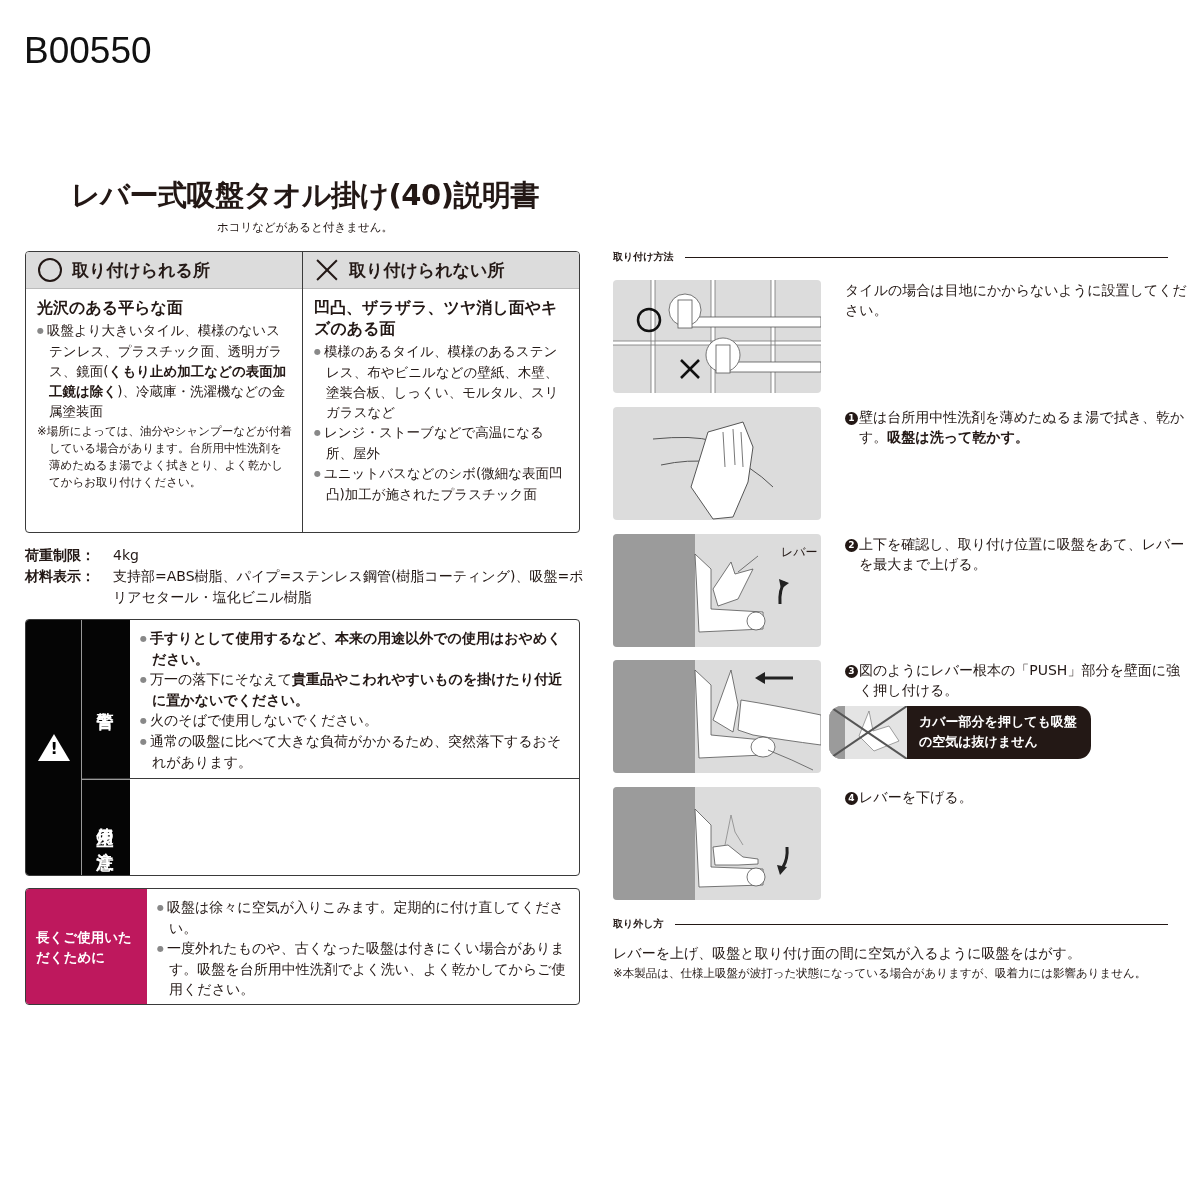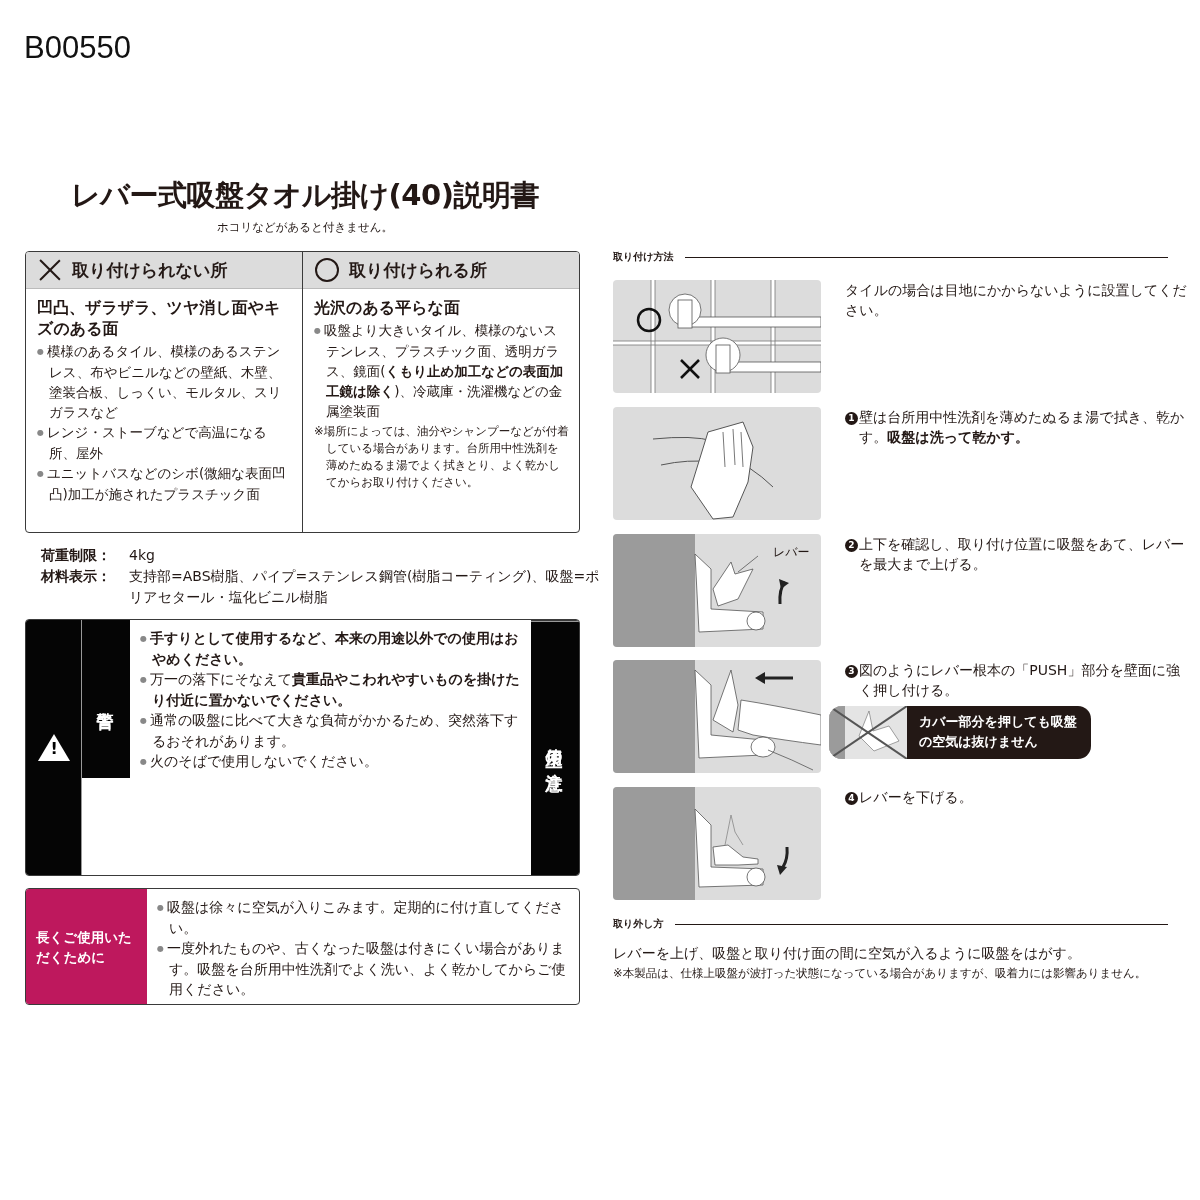--- a/index.html
+++ b/index.html
@@ -1,19 +1,19 @@
 <!DOCTYPE html>
 <html><head>
 <meta charset="utf-8">
 <style>
   * { box-sizing: border-box; margin: 0; padding: 0; }
   html, body { width: 1200px; height: 1200px; background: #ffffff; }
   body { position: relative; font-family: "DejaVu Sans", "Liberation Sans", sans-serif; color: #231815; overflow: hidden; }
 
-  .code { position: absolute; left: 24px; top: 30px; font-family: "Liberation Sans", sans-serif; font-size: 31px; color: #111; letter-spacing: 0px; }
+  .code { position: absolute; left: 24px; top: 30px; font-family: "Liberation Sans", sans-serif; font-size: 37px; color: #111; letter-spacing: 0px; }
 
   .title { position: absolute; left: 0; width: 610px; top: 176px; text-align: center; font-size: 29px; font-weight: bold; letter-spacing: -0.5px; color: #231815; }
   .subtitle { position: absolute; left: 0; width: 610px; top: 220px; text-align: center; font-size: 11.5px; color: #231815; }
 
   
   .cmp { position: absolute; left: 25px; top: 251px; width: 555px; height: 282px; border: 1.5px solid #3a3a3a; border-radius: 4px; display: flex; overflow: hidden; }
   .cmp-col { flex: 1; display: flex; flex-direction: column; }
   .cmp-col + .cmp-col { border-left: 1.5px solid #3a3a3a; }
   .cmp-head { height: 37px; background: #dcdcdc; display: flex; align-items: center; padding-left: 12px; font-size: 17px; font-weight: bold; border-bottom: 1px solid #bbb; }
   .cmp-head .mark { display: inline-block; width: 24px; height: 24px; margin-right: 10px; position: relative; }
@@ -22,31 +22,31 @@
   .mark-cross::before { transform: rotate(45deg); }
   .mark-cross::after { transform: rotate(-45deg); }
   .cmp-body { padding: 8px 10px 0 11px; }
   .cmp-sub { font-size: 16px; font-weight: bold; line-height: 21px; margin-bottom: 2px; }
   .cmp-text { font-size: 13.5px; line-height: 20px; }
   .bullet { padding-left: 12px; text-indent: -12px; }
   .bullet::before { content: "●"; font-size: 8px; color: #888; vertical-align: 2px; margin-right: 3px; }
   .note-small { font-size: 11.5px; line-height: 17px; padding-left: 12px; text-indent: -12px; margin-top: 2px; }
   .b { font-weight: bold; }
 
-  .spec { position: absolute; left: 25px; top: 545px; font-size: 14px; line-height: 21px; margin-left: 16px; }
+  .spec { position: absolute; left: 25px; top: 545px; font-size: 14px; line-height: 21px; }
   .spec-row { display: flex; }
   .spec-label { font-weight: bold; width: 88px; }
   .spec-val { width: 480px; }
 
   
   .warn { position: absolute; left: 25px; top: 619px; width: 555px; height: 257px; border: 1.5px solid #3a3a3a; border-radius: 4px; display: flex; overflow: hidden; }
   .warn-icon-col { width: 56px; background: #050505; display: flex; align-items: center; justify-content: center; border-right: 1px solid #999; }
   .tri { width: 0; height: 0; border-left: 16px solid transparent; border-right: 16px solid transparent; border-bottom: 27px solid #fff; position: relative; }
   .tri span { position: absolute; left: -3px; top: 7px; color: #000; font-weight: bold; font-size: 16px; line-height: 16px; }
-  .warn-rows { flex: 1; display: flex; flex-direction: row; }
+  .warn-rows { flex: 1; display: flex; flex-direction: column; }
   .warn-row { display: flex; }
   .warn-row + .warn-row { border-top: 1.5px solid #3a3a3a; }
   .warn-label { width: 48px; background: #050505; color: #fff; font-weight: bold; font-size: 17px; display: flex; align-items: center; justify-content: center; writing-mode: vertical-rl; letter-spacing: 1px; border-top: 1px solid #999; }
   .warn-row:first-child .warn-label { border-top: none; }
   .warn-body { flex: 1; padding: 8px 10px 6px 10px; font-size: 14px; line-height: 20px; }
   .warn-row.r1 { height: 158px; }
   .warn-row.r2 { flex: 1; }
 
   .long { position: absolute; left: 25px; top: 888px; width: 555px; height: 117px; border: 1.5px solid #3a3a3a; border-radius: 4px; display: flex; overflow: hidden; }
   .long-label { width: 121px; background: #be185d; color: #fff; font-weight: bold; font-size: 13.5px; line-height: 20px; display: flex; align-items: center; padding-left: 10px; }
@@ -72,39 +72,39 @@
 </head>
 <body>
 
 <div class="code">B00550</div>
 <h1 class="title">レバー式吸盤タオル掛け(40)説明書</h1>
 <div class="subtitle">ホコリなどがあると付きません。</div>
 
 <div class="cmp">
   <div class="cmp-col">
     <div class="cmp-head">
+      <span class="mark mark-circle"></span>
+      <span>取り付けられる所</span>
+    </div>
+    <div class="cmp-body">
+      <div class="cmp-sub">光沢のある平らな面</div>
+      <div class="cmp-text bullet"><span>吸盤より大きいタイル、模様のないステンレス、プラスチック面、透明ガラス、鏡面(</span><span class="b">くもり止め加工などの表面加工鏡は除く</span><span>)、冷蔵庫・洗濯機などの金属塗装面</span></div>
+      <div class="note-small">※場所によっては、油分やシャンプーなどが付着している場合があります。台所用中性洗剤を薄めたぬるま湯でよく拭きとり、よく乾かしてからお取り付けください。</div>
+    </div>
+  </div>
+  <div class="cmp-col">
+    <div class="cmp-head">
       <span class="mark mark-cross"></span>
       <span>取り付けられない所</span>
     </div>
     <div class="cmp-body">
       <div class="cmp-sub">凹凸、ザラザラ、ツヤ消し面やキズのある面</div>
       <div class="cmp-text bullet">模様のあるタイル、模様のあるステンレス、布やビニルなどの壁紙、木壁、塗装合板、しっくい、モルタル、スリガラスなど</div>
       <div class="cmp-text bullet">レンジ・ストーブなどで高温になる所、屋外</div>
       <div class="cmp-text bullet">ユニットバスなどのシボ(微細な表面凹凸)加工が施されたプラスチック面</div>
-    </div>
-  </div>
-  <div class="cmp-col">
-    <div class="cmp-head">
-      <span class="mark mark-circle"></span>
-      <span>取り付けられる所</span>
-    </div>
-    <div class="cmp-body">
-      <div class="cmp-sub">光沢のある平らな面</div>
-      <div class="cmp-text bullet"><span>吸盤より大きいタイル、模様のないステンレス、プラスチック面、透明ガラス、鏡面(</span><span class="b">くもり止め加工などの表面加工鏡は除く</span><span>)、冷蔵庫・洗濯機などの金属塗装面</span></div>
-      <div class="note-small">※場所によっては、油分やシャンプーなどが付着している場合があります。台所用中性洗剤を薄めたぬるま湯でよく拭きとり、よく乾かしてからお取り付けください。</div>
     </div>
   </div>
 </div>
 
 <div class="spec">
   <div class="spec-row">
     <span class="spec-label">荷重制限：</span>
     <span class="spec-val">4kg</span>
   </div>
   <div class="spec-row">
@@ -118,22 +118,22 @@
     <div class="tri">
         <span>!</span>
       </div>
   </div>
   <div class="warn-rows">
     <div class="warn-row r1">
       <div class="warn-label">警告</div>
       <div class="warn-body">
         <div class="bullet b">手すりとして使用するなど、本来の用途以外での使用はおやめください。</div>
         <div class="bullet"><span>万一の落下にそなえて</span><span class="b">貴重品やこわれやすいものを掛けたり付近に置かないでください。</span></div>
+        <div class="bullet">火のそばで使用しないでください。</div>
         <div class="bullet">通常の吸盤に比べて大きな負荷がかかるため、突然落下するおそれがあります。</div>
-        <div class="bullet">火のそばで使用しないでください。</div>
       </div>
     </div>
     <div class="warn-row r2">
       <div class="warn-label">使用上の注意</div>
     </div>
   </div>
 </div>
 
 <div class="long">
   <div class="long-label">
@@ -202,21 +202,21 @@
   <div class="illus">
     <svg width="208" height="113" viewBox="0 0 208 113">
       <rect x="0" y="0" width="82" height="113" fill="#9b9b9b"></rect>
       <path d="M82 20 L98 35 L98 75 L150 78 L150 95 L86 98 Z" fill="#fff" stroke="#555" stroke-width="0.8"></path>
       <circle cx="143" cy="87" r="9" fill="#fff" stroke="#555" stroke-width="0.8"></circle>
       <path d="M100 55 L118 28 L122 40 L140 35 L125 65 L105 72 Z" fill="#fff" stroke="#555" stroke-width="0.8"></path>
       <path d="M167 70 Q166 55 172 48" fill="none" stroke="#222" stroke-width="3"></path>
       <path d="M166 45 L176 49 L168 55 Z" fill="#222"></path>
       <path d="M125 38 L145 22" stroke="#555" stroke-width="0.8"></path>
     </svg>
-    <span style="position:absolute;left:160px;top:10px;font-size:12px;">レバー</span>
+    <span style="position:absolute;left:168px;top:10px;font-size:12px;">レバー</span>
   </div>
   <div class="step-text"><span class="num">2</span><span>上下を確認し、取り付け位置に吸盤をあて、レバーを最大まで上げる。</span></div>
 </div>
 
 <div class="step" style="top:660px;">
   <div class="illus">
     <svg width="208" height="113" viewBox="0 0 208 113">
       <rect x="0" y="0" width="82" height="113" fill="#9b9b9b"></rect>
       <path d="M82 10 L98 25 L98 75 L150 80 L150 95 L86 98 Z" fill="#fff" stroke="#555" stroke-width="0.8"></path>
       <path d="M100 60 L118 10 L125 45 L120 72 Z" fill="#fff" stroke="#555" stroke-width="0.8"></path>

